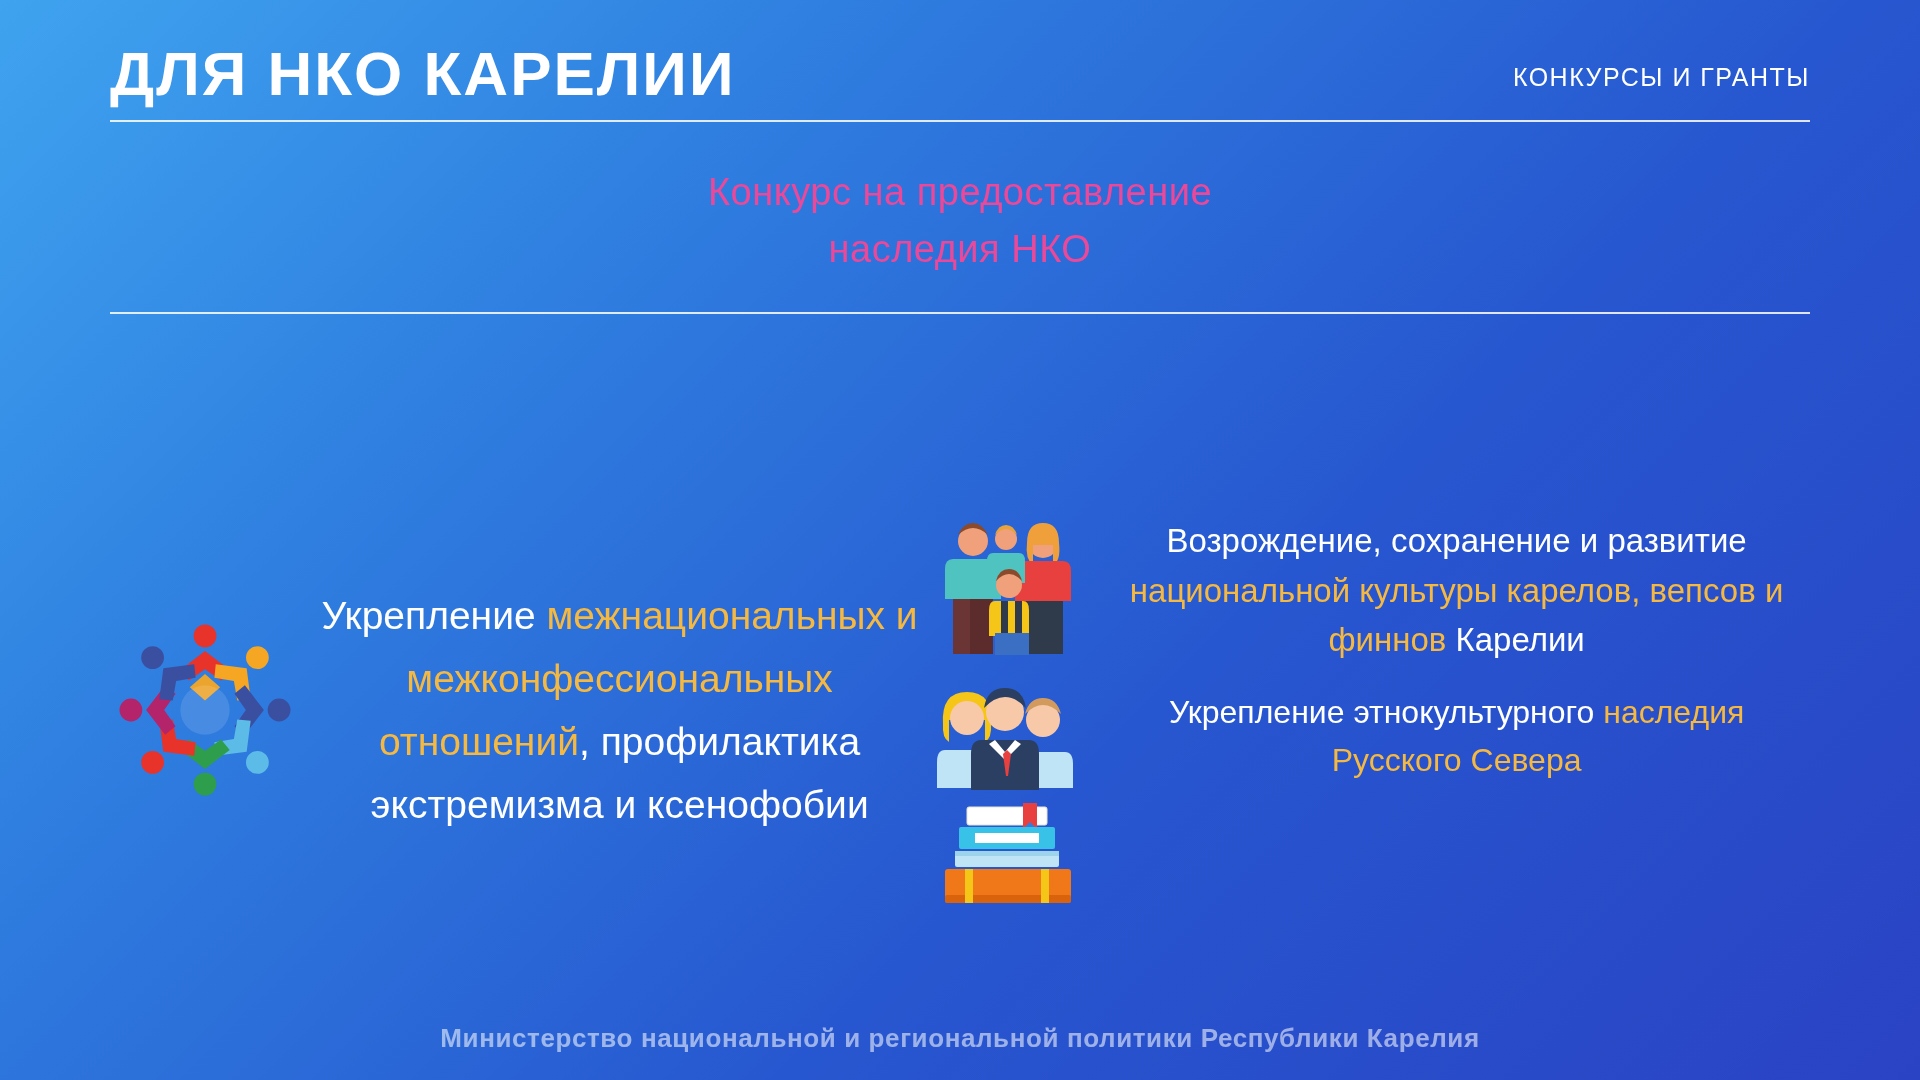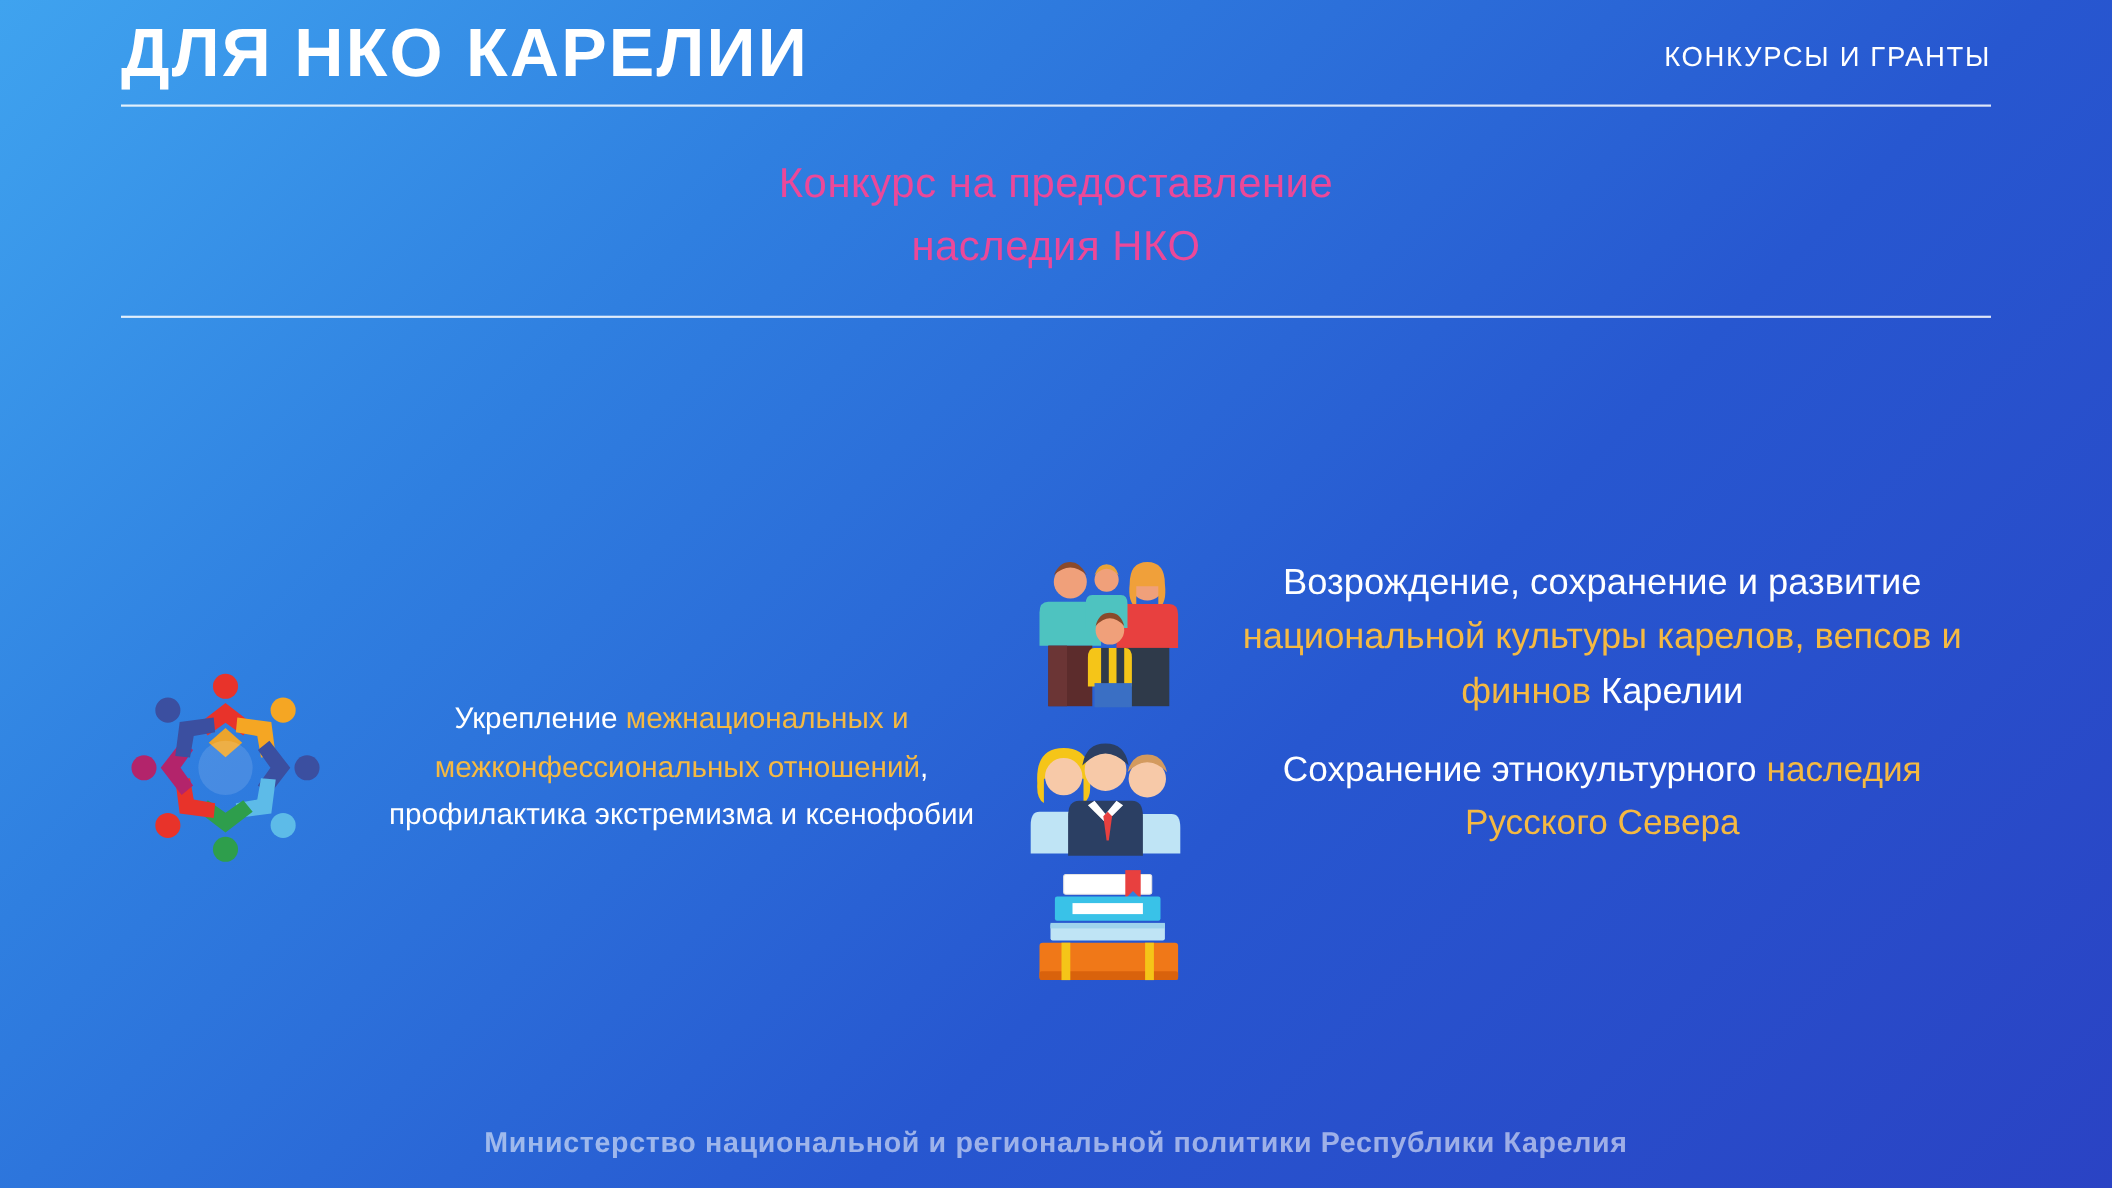--- a/index.html
+++ b/index.html
@@ -5,21 +5,21 @@
   * { margin:0; padding:0; box-sizing:border-box; }
   html,body { width:1920px; height:1080px; }
   body {
     font-family: "Liberation Sans", sans-serif;
     background: linear-gradient(135deg, #3fa3ef 0%, #2f7fe0 28%, #2757d0 62%, #2a43c4 100%);
     overflow:hidden;
     position:relative;
   }
   .slide {
     position:absolute; inset:0;
-    padding: 16px 110px 0 110px;
+    padding: 41px 110px 0 110px;
     display:flex; flex-direction:column;
   }
 
   
   .header {
     display:flex; align-items:flex-end; justify-content:space-between;
     padding-bottom: 14px;
   }
   .title {
     color:#ffffff;
@@ -77,21 +77,21 @@
     gap: 10px;
     padding-top: 6px;
   }
 
   .icon-box { flex:0 0 auto; display:flex; align-items:center; justify-content:center; }
 
   .left-text {
     flex:1;
     text-align:center;
     color:#ffffff;
-    font-size: 27px;
+    font-size: 39px;
     line-height:1.62;
   }
   .hl { color:#f5b942; }
 
   .row {
     display:flex;
     align-items:center;
     gap: 22px;
   }
   .row-text {
@@ -232,21 +232,21 @@
             <path d="M90 74 h44 q8 0 8 12 v24 h-60 v-24 q0 -12 8 -12z" fill="#bfe4f5"></path>
 
             <circle cx="74" cy="34" r="19" fill="#f7c9a8"></circle>
             <path d="M53 30 q21 -22 42 0 q-3 -20 -21 -20 q-18 0 -21 20z" fill="#2b3f63"></path>
             <path d="M50 62 h48 q10 0 10 14 v36 h-68 v-36 q0 -14 10 -14z" fill="#2b3f63"></path>
             <path d="M64 62 l10 12 l10 -12 l6 4 l-16 16 l-16 -16z" fill="#ffffff"></path>
             <path d="M72 76 l4 -4 l4 4 l-3 22 l-2 0z" fill="#e8403f"></path>
           </svg>
         </div>
         <div class="row-text">
-          <span>Сохранение этнокультурного </span><span class="hl">наследия Русского Севера</span><span></span>
+          <span>Укрепление этнокультурного </span><span class="hl">наследия Русского Севера</span><span></span>
         </div>
       </div>
 
       <div class="row row-3">
         <div class="icon-box">
           <svg width="160" height="110" viewBox="0 0 160 110">
 
             <rect x="36" y="4" width="80" height="18" rx="2" fill="#ffffff"></rect>
             <rect x="36" y="4" width="80" height="18" rx="2" fill="none" stroke="#e3e3e3"></rect>
             <rect x="92" y="0" width="14" height="26" fill="#e8403f"></rect>

